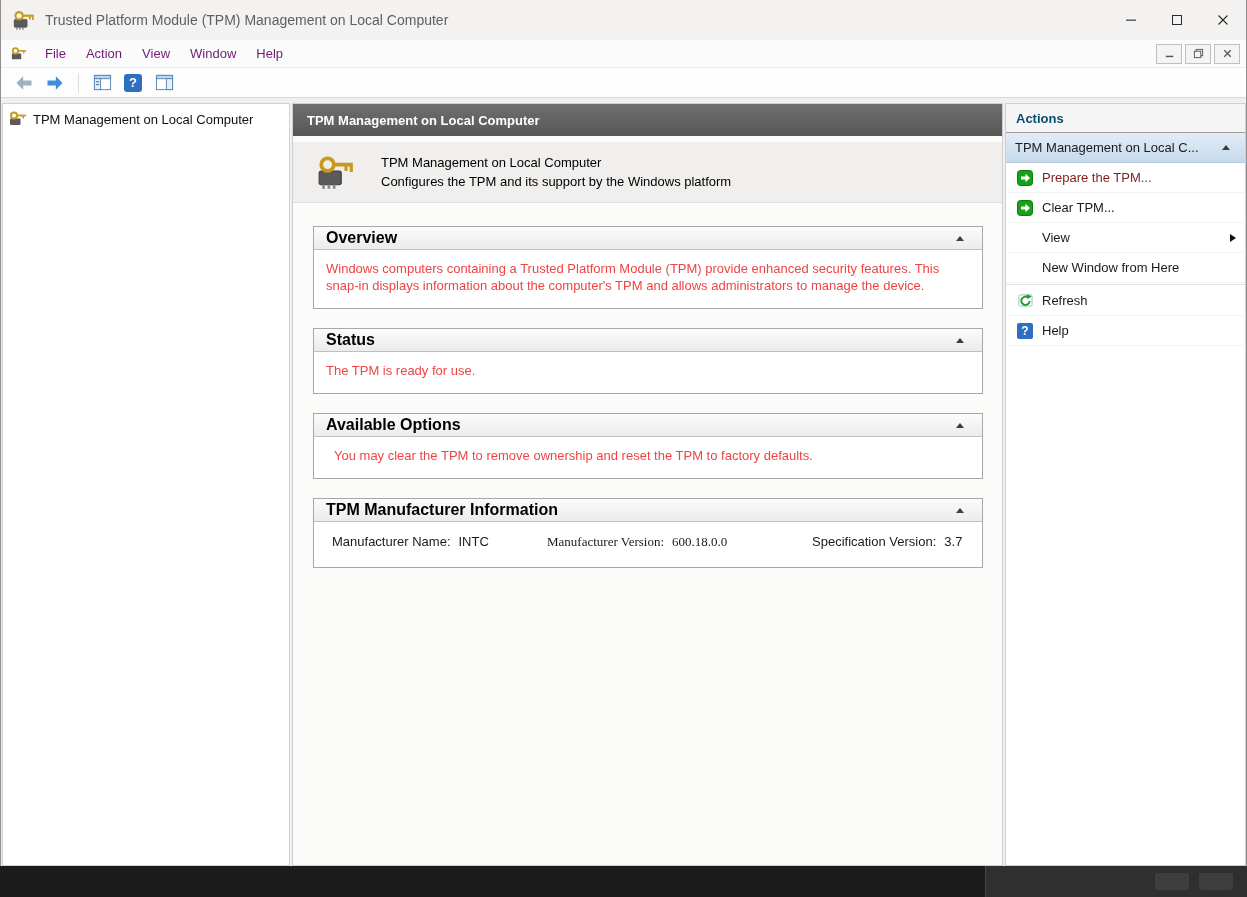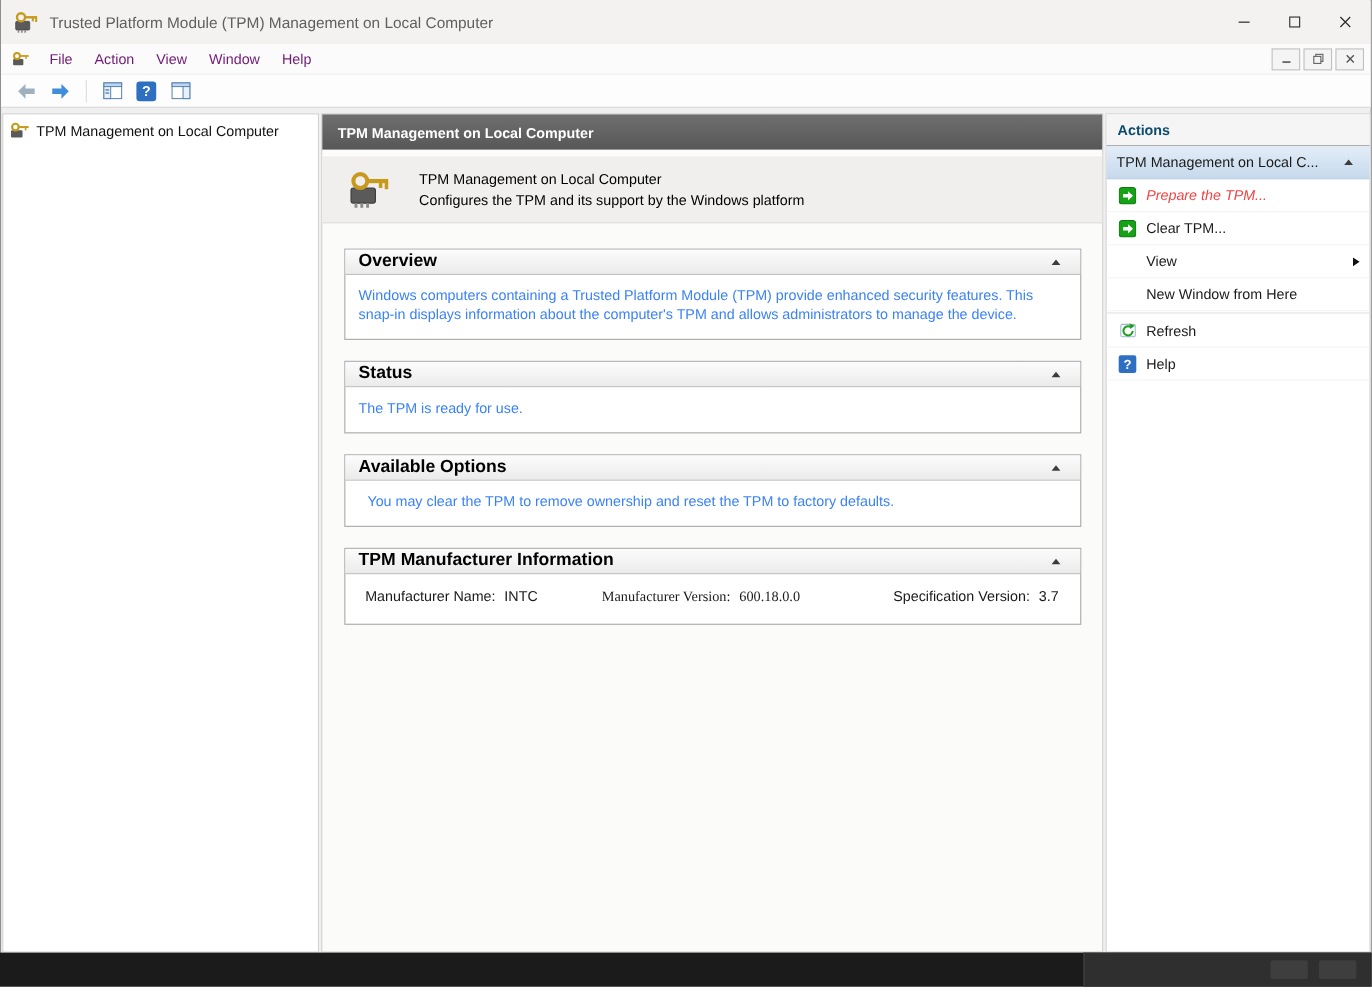--- a/index.html
+++ b/index.html
@@ -88,21 +88,21 @@
   .sections { padding: 23px 19px 0 20px; }
   .section { border: 1px solid #a7a7a7; background: #ffffff; margin-bottom: 19px; }
   .section-header {
     height: 23px; background: linear-gradient(#fcfcfc, #ebebeb);
     border-bottom: 1px solid #c0c0c0;
     display: flex; align-items: center; padding: 0 12px;
     font-weight: bold; font-size: 16px; color: #000;
   }
   .collapse-btn { margin-left: auto; width: 20px; height: 17px; display: flex; align-items: center; justify-content: center; }
   .tri-up { width: 0; height: 0; border-left: 4px solid transparent; border-right: 4px solid transparent; border-bottom: 5px solid #3c3c3c; }
-  .section-body { padding: 10px 12px 14px 12px; font-size: 13px; line-height: 17px; color: #3b82f6; }
+  .section-body { padding: 10px 12px 14px 12px; font-size: 13px; line-height: 17px; color: #ef4444; }
   .section-body.indent { padding-left: 20px; }
   .mfr-row { display: flex; padding: 12px 12px 17px 18px; font-size: 13px; }
   .mfr-cell { display: flex; white-space: nowrap; }
   .mfr-cell.c1 { width: 215px; }
   .mfr-cell.c2 { width: 265px; font-family: Liberation Serif, serif; }
   .mfr-value { margin-left: 8px; }
 
   
   .right-pane {
     position: absolute; left: 1005px; top: 103px; width: 241px; height: 763px;
@@ -121,21 +121,21 @@
     border-bottom: 1px solid #b4cbe0;
     display: flex; align-items: center; padding: 0 9px;
     font-size: 13px; color: #1a1a1a;
   }
   .actions-group-label { overflow: hidden; white-space: nowrap; }
   .action-item {
     height: 30px; display: flex; align-items: center;
     padding: 0 9px 0 11px; font-size: 13px; color: #1a1a1a;
     border-bottom: 1px solid #f3f3f3;
   }
-  .action-item.disabled { color: #ef4444; font-style: italic; }
+  .action-item.disabled { color: #7f1d1d; }
   .action-icon { width: 16px; height: 16px; margin-right: 9px; flex: 0 0 auto; display: flex; align-items: center; justify-content: center; }
   .action-spacer { width: 16px; margin-right: 9px; flex: 0 0 auto; }
   .actions-sep { height: 1px; background: #e2e2e2; margin: 1px 0; }
   .tri-right { margin-left: auto; width: 0; height: 0; border-top: 4px solid transparent; border-bottom: 4px solid transparent; border-left: 6px solid #111; }
   .help-badge-sm {
     width: 16px; height: 16px; background: #2f6fc1; border-radius: 2px;
     color: #fff; font-weight: bold; font-size: 12px;
     display: flex; align-items: center; justify-content: center;
   }
 

